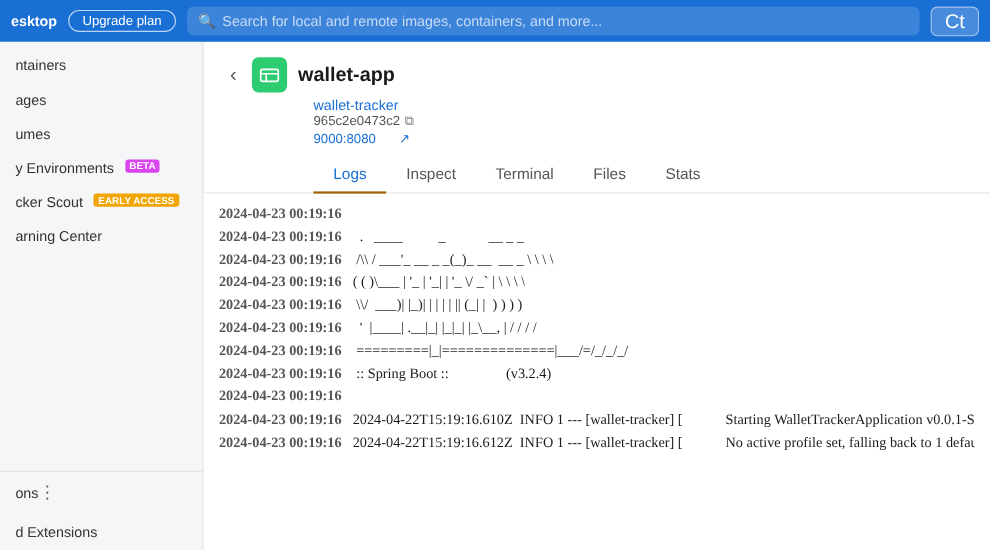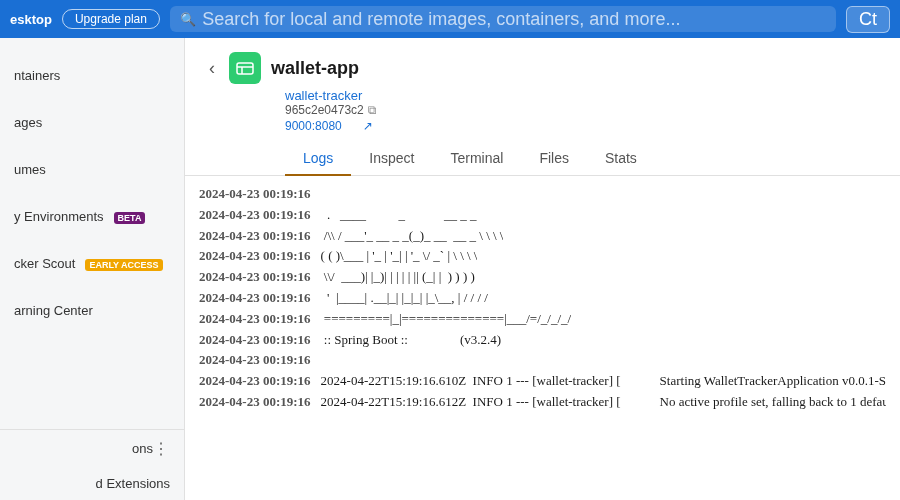--- a/index.html
+++ b/index.html
@@ -48,21 +48,21 @@
       padding: 0 10px;
       gap: 6px;
       color: rgba(255,255,255,0.85);
       font-size: 13px;
     }
     .topbar-search input {
       background: transparent;
       border: none;
       outline: none;
       color: rgba(255,255,255,0.85);
-      font-size: 18px;
+      font-size: 13px;
       width: 100%;
     }
     .topbar-search input::placeholder {
       color: rgba(255,255,255,0.7);
     }
     .topbar-right-btn {
       background: rgba(255,255,255,0.2);
       border: 1.5px solid rgba(255,255,255,0.5);
       color: #fff;
       border-radius: 6px;
@@ -87,48 +87,47 @@
       flex-direction: column;
       flex-shrink: 0;
       padding-top: 6px;
     }
     .sidebar-item {
       padding: 8px 14px;
       font-size: 13px;
       color: #333;
       cursor: pointer;
       display: flex;
-      align-items: flex-end;
+      align-items: flex-start;
       gap: 6px;
-      margin-top: 16px;
     }
     .sidebar-item .badge {
       font-size: 9px;
       font-weight: 700;
-      background: #701a75;
+      background: #d946ef;
       color: #fff;
       border-radius: 3px;
       padding: 1px 4px;
       margin-left: 4px;
     }
     .sidebar-item .badge.early {
       background: #f0a500;
     }
     .sidebar-bottom {
       margin-top: auto;
       border-top: 1px solid #e0e0e0;
     }
     .sidebar-bottom-item {
       padding: 9px 14px;
       font-size: 13px;
       color: #333;
       cursor: pointer;
       display: flex;
       align-items: center;
-      justify-content: flex-end;
+      justify-content: flex-start;
     }
     .dots-icon { font-size: 16px; color: #666; letter-spacing: 1px; }
 
     
     .content {
       flex: 1;
       display: flex;
       flex-direction: column;
       overflow: hidden;
     }

